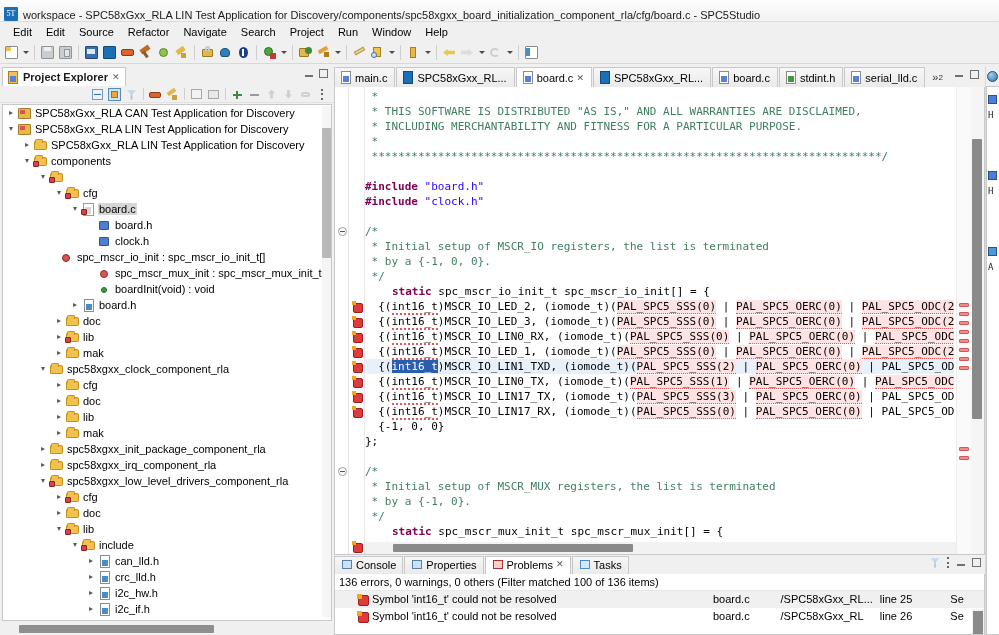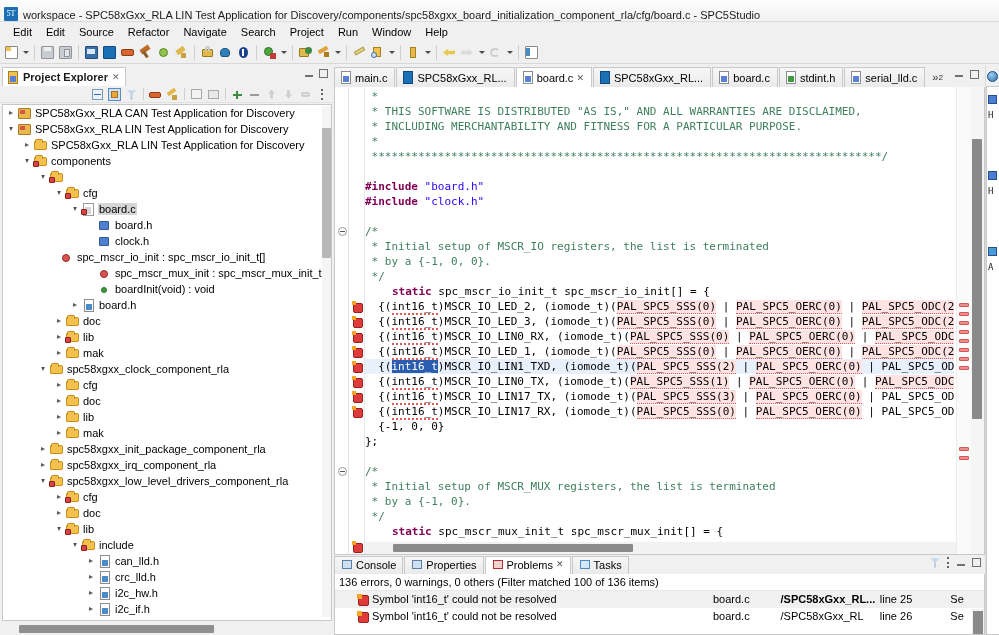--- a/index.html
+++ b/index.html
@@ -967,21 +967,21 @@
         </div>
       </div>
 
       <div class="bt-body">
         <div class="bt-summary">136 errors, 0 warnings, 0 others (Filter matched 100 of 136 items)</div>
         <div id="bt-rows">
             <div class="bt-row alt">
               <span class="err-ico"></span>
               <span class="bt-td" style="width:349px;padding-left:0;">Symbol 'int16_t' could not be resolved</span>
               <span class="bt-td" style="width:70px;">board.c</span>
-              <span class="bt-td" style="width:103px;font-weight:bold;">/SPC58xGxx_RL...</span>
+              <span class="bt-td" style="width:103px;">/SPC58xGxx_RL...</span>
               <span class="bt-td" style="width:73px;">line 25</span>
               <span class="bt-td" style="width:40px;">Se</span>
             </div>
             <div class="bt-row">
               <span class="err-ico"></span>
               <span class="bt-td" style="width:349px;padding-left:0;">Symbol 'int16_t' could not be resolved</span>
               <span class="bt-td" style="width:70px;">board.c</span>
               <span class="bt-td" style="width:103px;">/SPC58xGxx_RL</span>
               <span class="bt-td" style="width:73px;">line 26</span>
               <span class="bt-td" style="width:40px;">Se</span>

